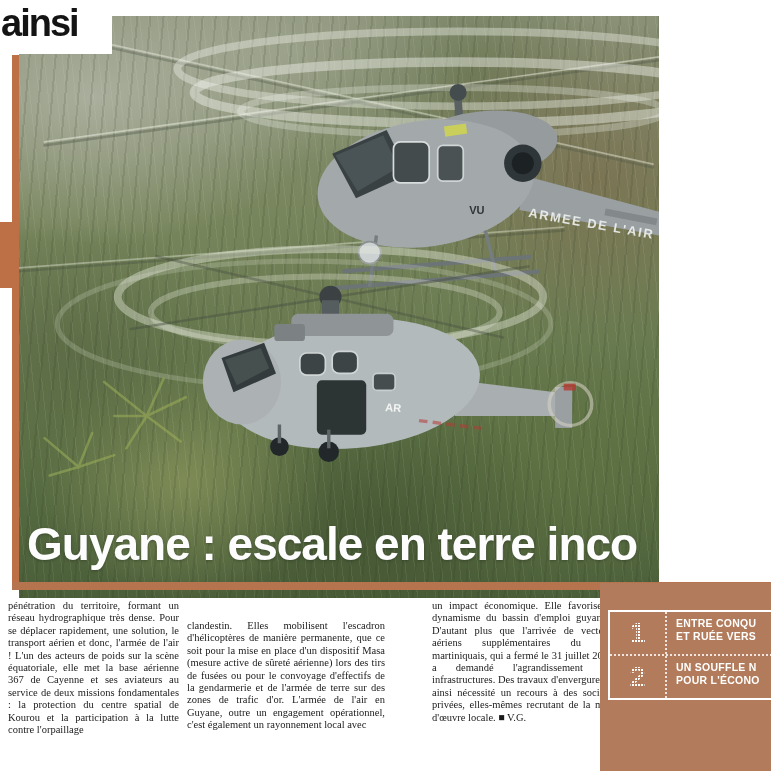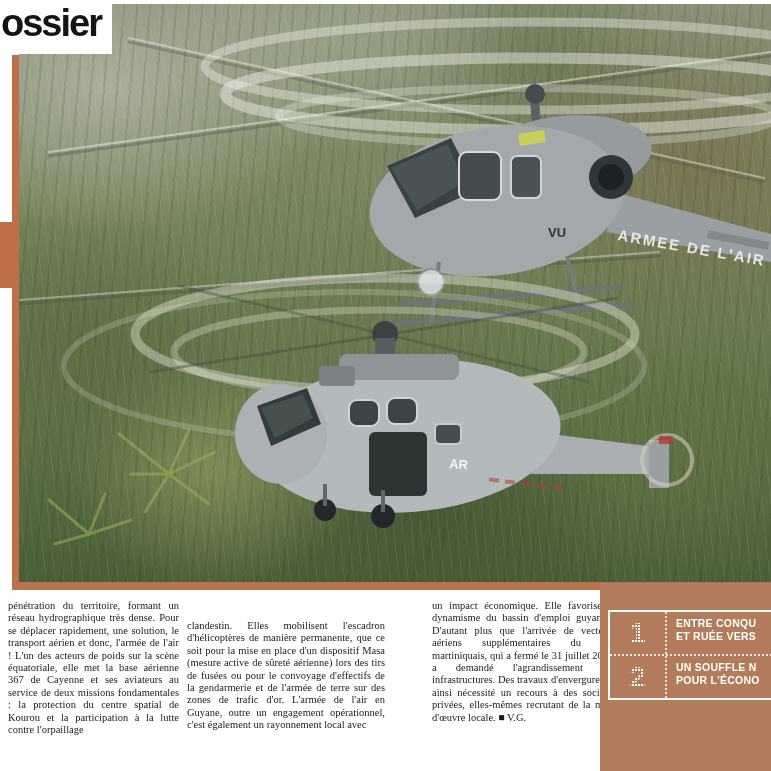--- a/index.html
+++ b/index.html
@@ -1,20 +1,20 @@
 <!DOCTYPE html>
 <html><head>
 <meta charset="utf-8">
 <style>
   html,body{margin:0;padding:0;background:#fff;}
   .page{position:relative;width:771px;height:771px;background:#fff;overflow:hidden;
         font-family:"Liberation Sans",sans-serif;}
 
   
-  .photo{position:absolute;left:19px;top:4px;width:752px;height:582px;overflow:hidden;}
+  .photo{position:absolute;left:19px;top:16px;width:640px;height:582px;overflow:hidden;}
   .jungle{position:absolute;inset:0;background-color:#75825c;
     background-image:
       radial-gradient(ellipse 330px 210px at 12% 14%, rgba(186,188,176,.72), rgba(186,188,176,0) 70%),
       radial-gradient(ellipse 260px 160px at 42% 6%, rgba(168,174,154,.55), transparent 72%),
       radial-gradient(ellipse 300px 230px at 90% 28%, rgba(122,100,72,.55), transparent 70%),
       radial-gradient(ellipse 210px 150px at 70% 10%, rgba(96,110,72,.6), transparent 70%),
       radial-gradient(ellipse 250px 190px at 8% 58%, rgba(88,102,66,.65), transparent 70%),
       radial-gradient(ellipse 210px 170px at 26% 80%, rgba(142,152,94,.7), transparent 70%),
       radial-gradient(ellipse 270px 210px at 55% 88%, rgba(68,86,50,.75), transparent 70%),
       radial-gradient(ellipse 250px 190px at 86% 78%, rgba(96,115,66,.7), transparent 70%),
@@ -160,28 +160,29 @@
           <line x1="150" y1="470" x2="170" y2="426"></line>
         <line x1="150" y1="470" x2="196" y2="448"></line>
           <line x1="150" y1="470" x2="190" y2="500"></line>
         <line x1="70" y1="530" x2="30" y2="496"></line>
           <line x1="70" y1="530" x2="36" y2="540"></line>
         <line x1="70" y1="530" x2="86" y2="490"></line>
           <line x1="70" y1="530" x2="112" y2="516"></line>
       </g>
     </svg>
 
+    <h1 class="headline">Guyane : escale en terre inco</h1>
   </div>
 
   <div class="frame-left"></div>
   <div class="frame-bottom"></div>
   <div class="section-tab"></div>
 
   <div class="dossier-box">
-    <span class="dossier-label">ossier</span>
+    <span class="dossier-label">ainsi</span>
   </div>
 
   <div class="columns">
     <p class="col col1">pénétration du territoire, formant un réseau hydrographique très dense. Pour se déplacer rapidement, une solution, le transport aérien et donc, l'armée de l'air ! L'un des acteurs de poids sur la scène équatoriale, elle met la base aérienne 367 de Cayenne et ses aviateurs au service de deux missions fondamentales : la protection du centre spatial de Kourou et la participation à la lutte contre l'orpaillage</p>
     <p class="col col2">clandestin. Elles mobilisent l'escadron d'hélicoptères de manière permanente, que ce soit pour la mise en place d'un dispositif Masa (mesure active de sûreté aérienne) lors des tirs de fusées ou pour le convoyage d'effectifs de la gendarmerie et de l'armée de terre sur des zones de trafic d'or. L'armée de l'air en Guyane, outre un engagement opérationnel, c'est également un rayonnement local avec</p>
     <p class="col col3">un impact économique. Elle favorise le dynamisme du bassin d'emploi guyanais. D'autant plus que l'arrivée de vecteurs aériens supplémentaires du site martiniquais, qui a fermé le 31 juillet 2012, a demandé l'agrandissement des infrastructures. Des travaux d'envergure ont ainsi nécessité un recours à des sociétés privées, elles-mêmes recrutant de la main d'œuvre locale. ■ V.G.</p>
   </div>
 
   <div class="toc-panel">
     <div class="toc-box">

